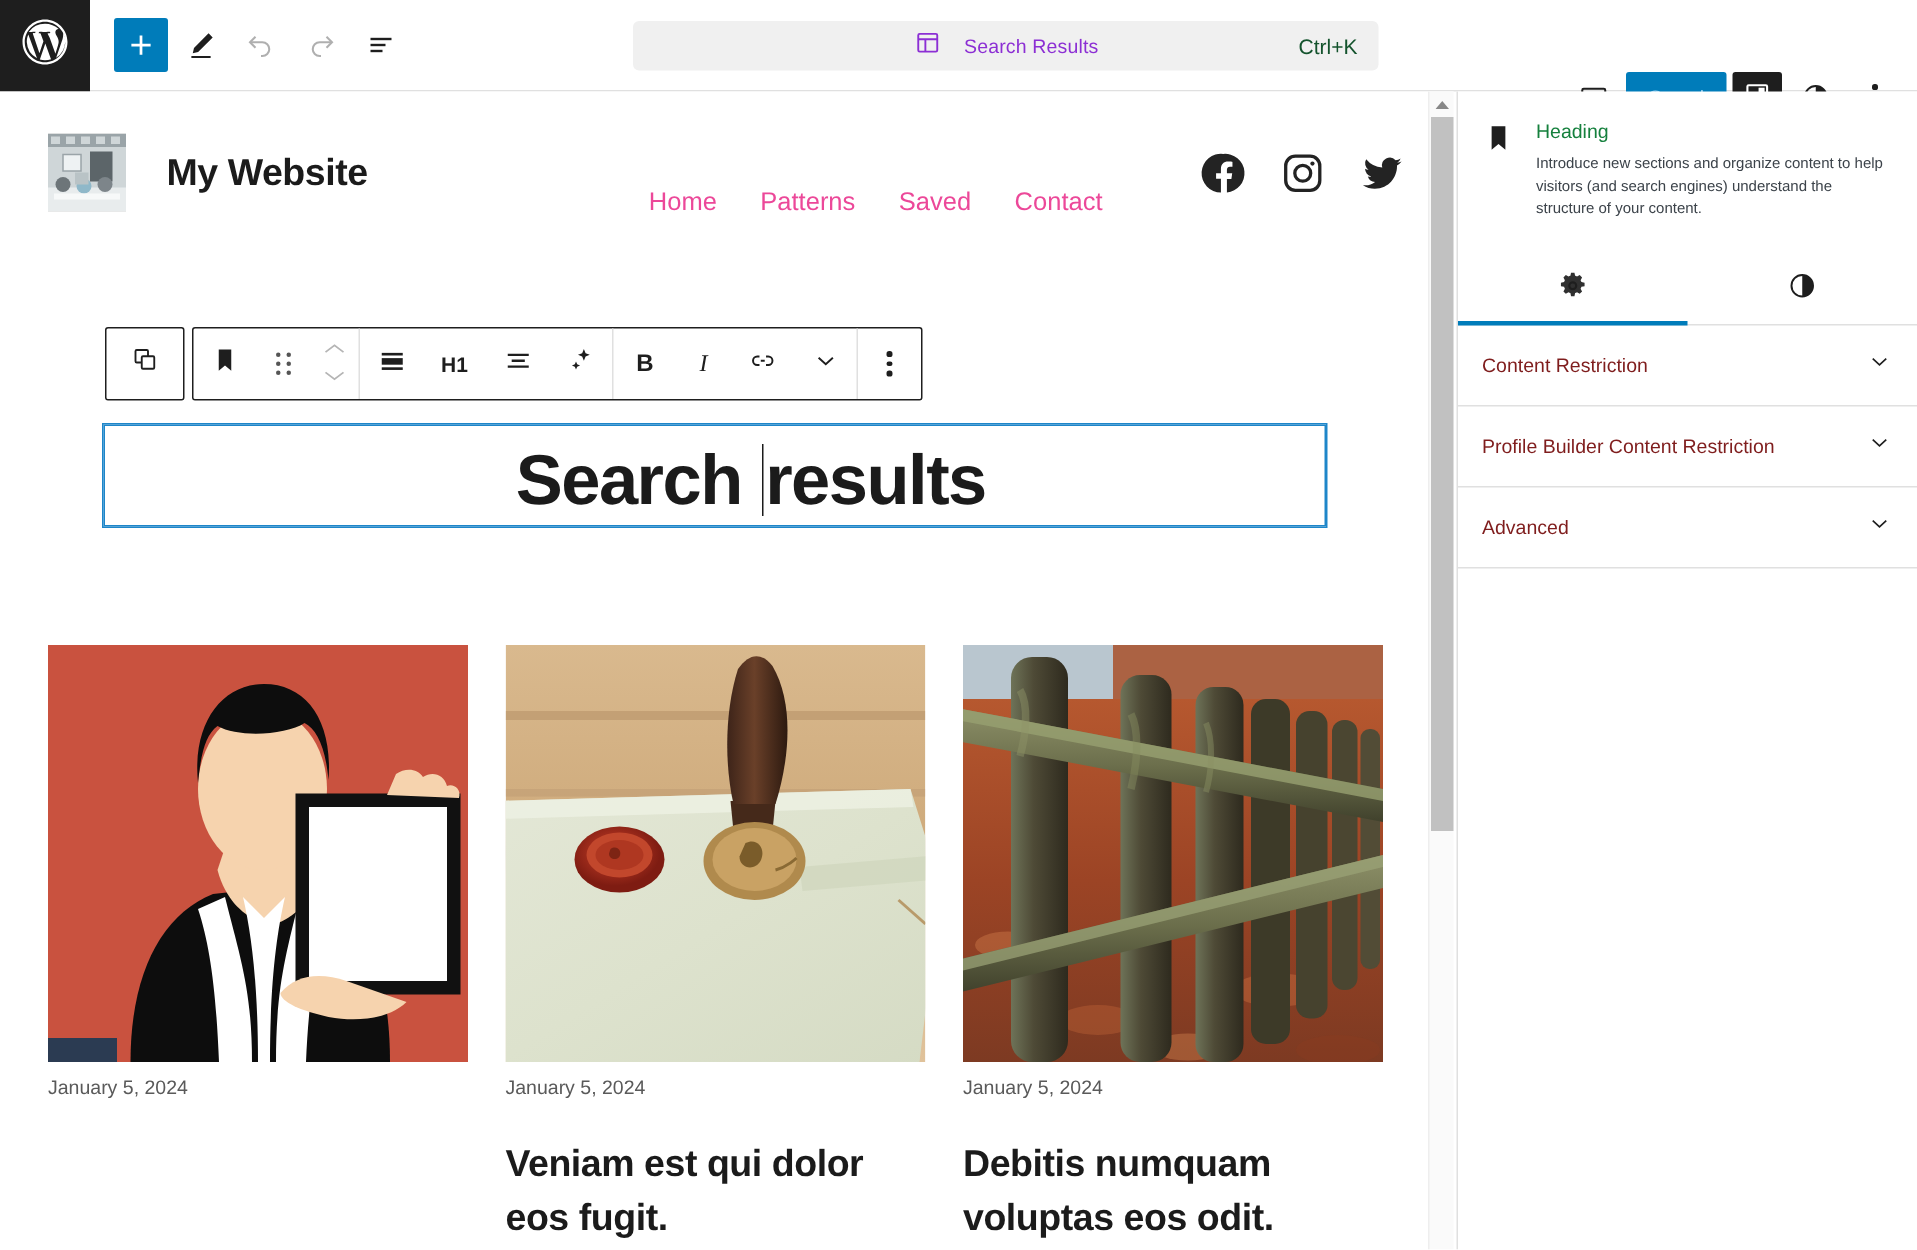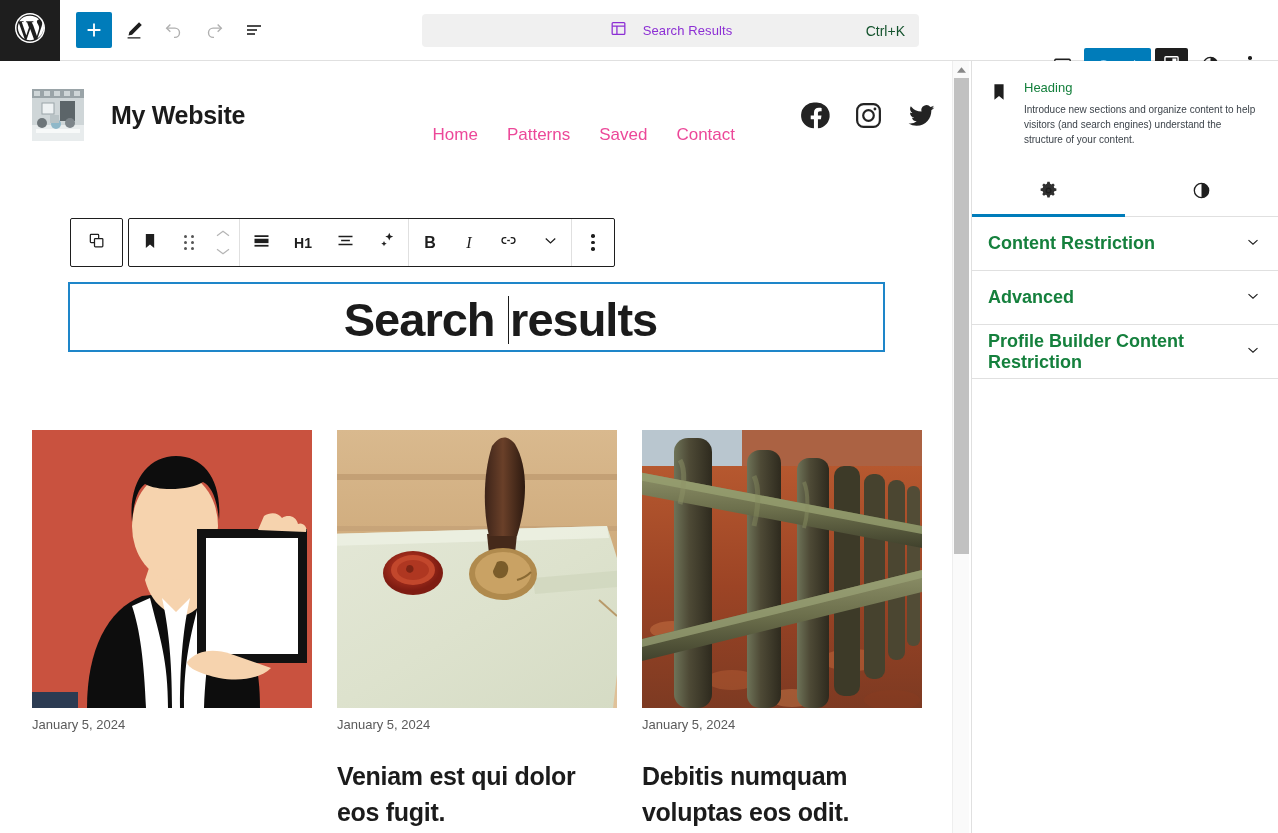--- a/index.html
+++ b/index.html
@@ -190,21 +190,21 @@
   .insp-tab.active::after {
     content: ""; position: absolute; left: 0; right: 0; bottom: -1px;
     height: 3px; background: #007cba;
   }
 
   .panel-row {
     height: 54px; padding: 0 16px; display: flex; align-items: center;
     justify-content: space-between; border-bottom: 1px solid #e0e0e0;
     cursor: pointer;
   }
-  .panel-label { font-size: 18px; font-weight: 700; color: #15803d; }
+  .panel-label { font-size: 13px; font-weight: 400; color: #7f1d1d; }
 
   .dots6 { display: grid; grid-template-columns: 3px 3px; gap: 3px 4px; }
   .dots6 i { width: 3px; height: 3px; background: #555; display: block; border-radius: 50%; }
   .dots3 { display: flex; flex-direction: column; gap: 3px; align-items: center; }
   .dots3 i { width: 3.5px; height: 3.5px; background: #1e1e1e; display: block; border-radius: 50%; }
 </style>
 </head>
 <body>
 
 <div id="app">
@@ -646,30 +646,30 @@
 
     <div class="panel-row">
       <span class="panel-label">Content Restriction</span>
       <span>
         <svg width="18" height="18" viewBox="0 0 24 24" fill="none" stroke="#1e1e1e" stroke-width="1.5">
             <path d="M6 9.5l6 5.5 6-5.5"></path>
           </svg>
       </span>
     </div>
     <div class="panel-row">
+      <span class="panel-label">Profile Builder Content Restriction</span>
+      <span>
+        <svg width="18" height="18" viewBox="0 0 24 24" fill="none" stroke="#1e1e1e" stroke-width="1.5">
+            <path d="M6 9.5l6 5.5 6-5.5"></path>
+          </svg>
+      </span>
+    </div>
+    <div class="panel-row">
       <span class="panel-label">Advanced</span>
       <span>
         <svg width="18" height="18" viewBox="0 0 24 24" fill="none" stroke="#1e1e1e" stroke-width="1.5">
             <path d="M6 9.5l6 5.5 6-5.5"></path>
           </svg>
       </span>
     </div>
-    <div class="panel-row">
-      <span class="panel-label">Profile Builder Content Restriction</span>
-      <span>
-        <svg width="18" height="18" viewBox="0 0 24 24" fill="none" stroke="#1e1e1e" stroke-width="1.5">
-            <path d="M6 9.5l6 5.5 6-5.5"></path>
-          </svg>
-      </span>
-    </div>
   </div>
 
 </div>
 
 </body></html>

